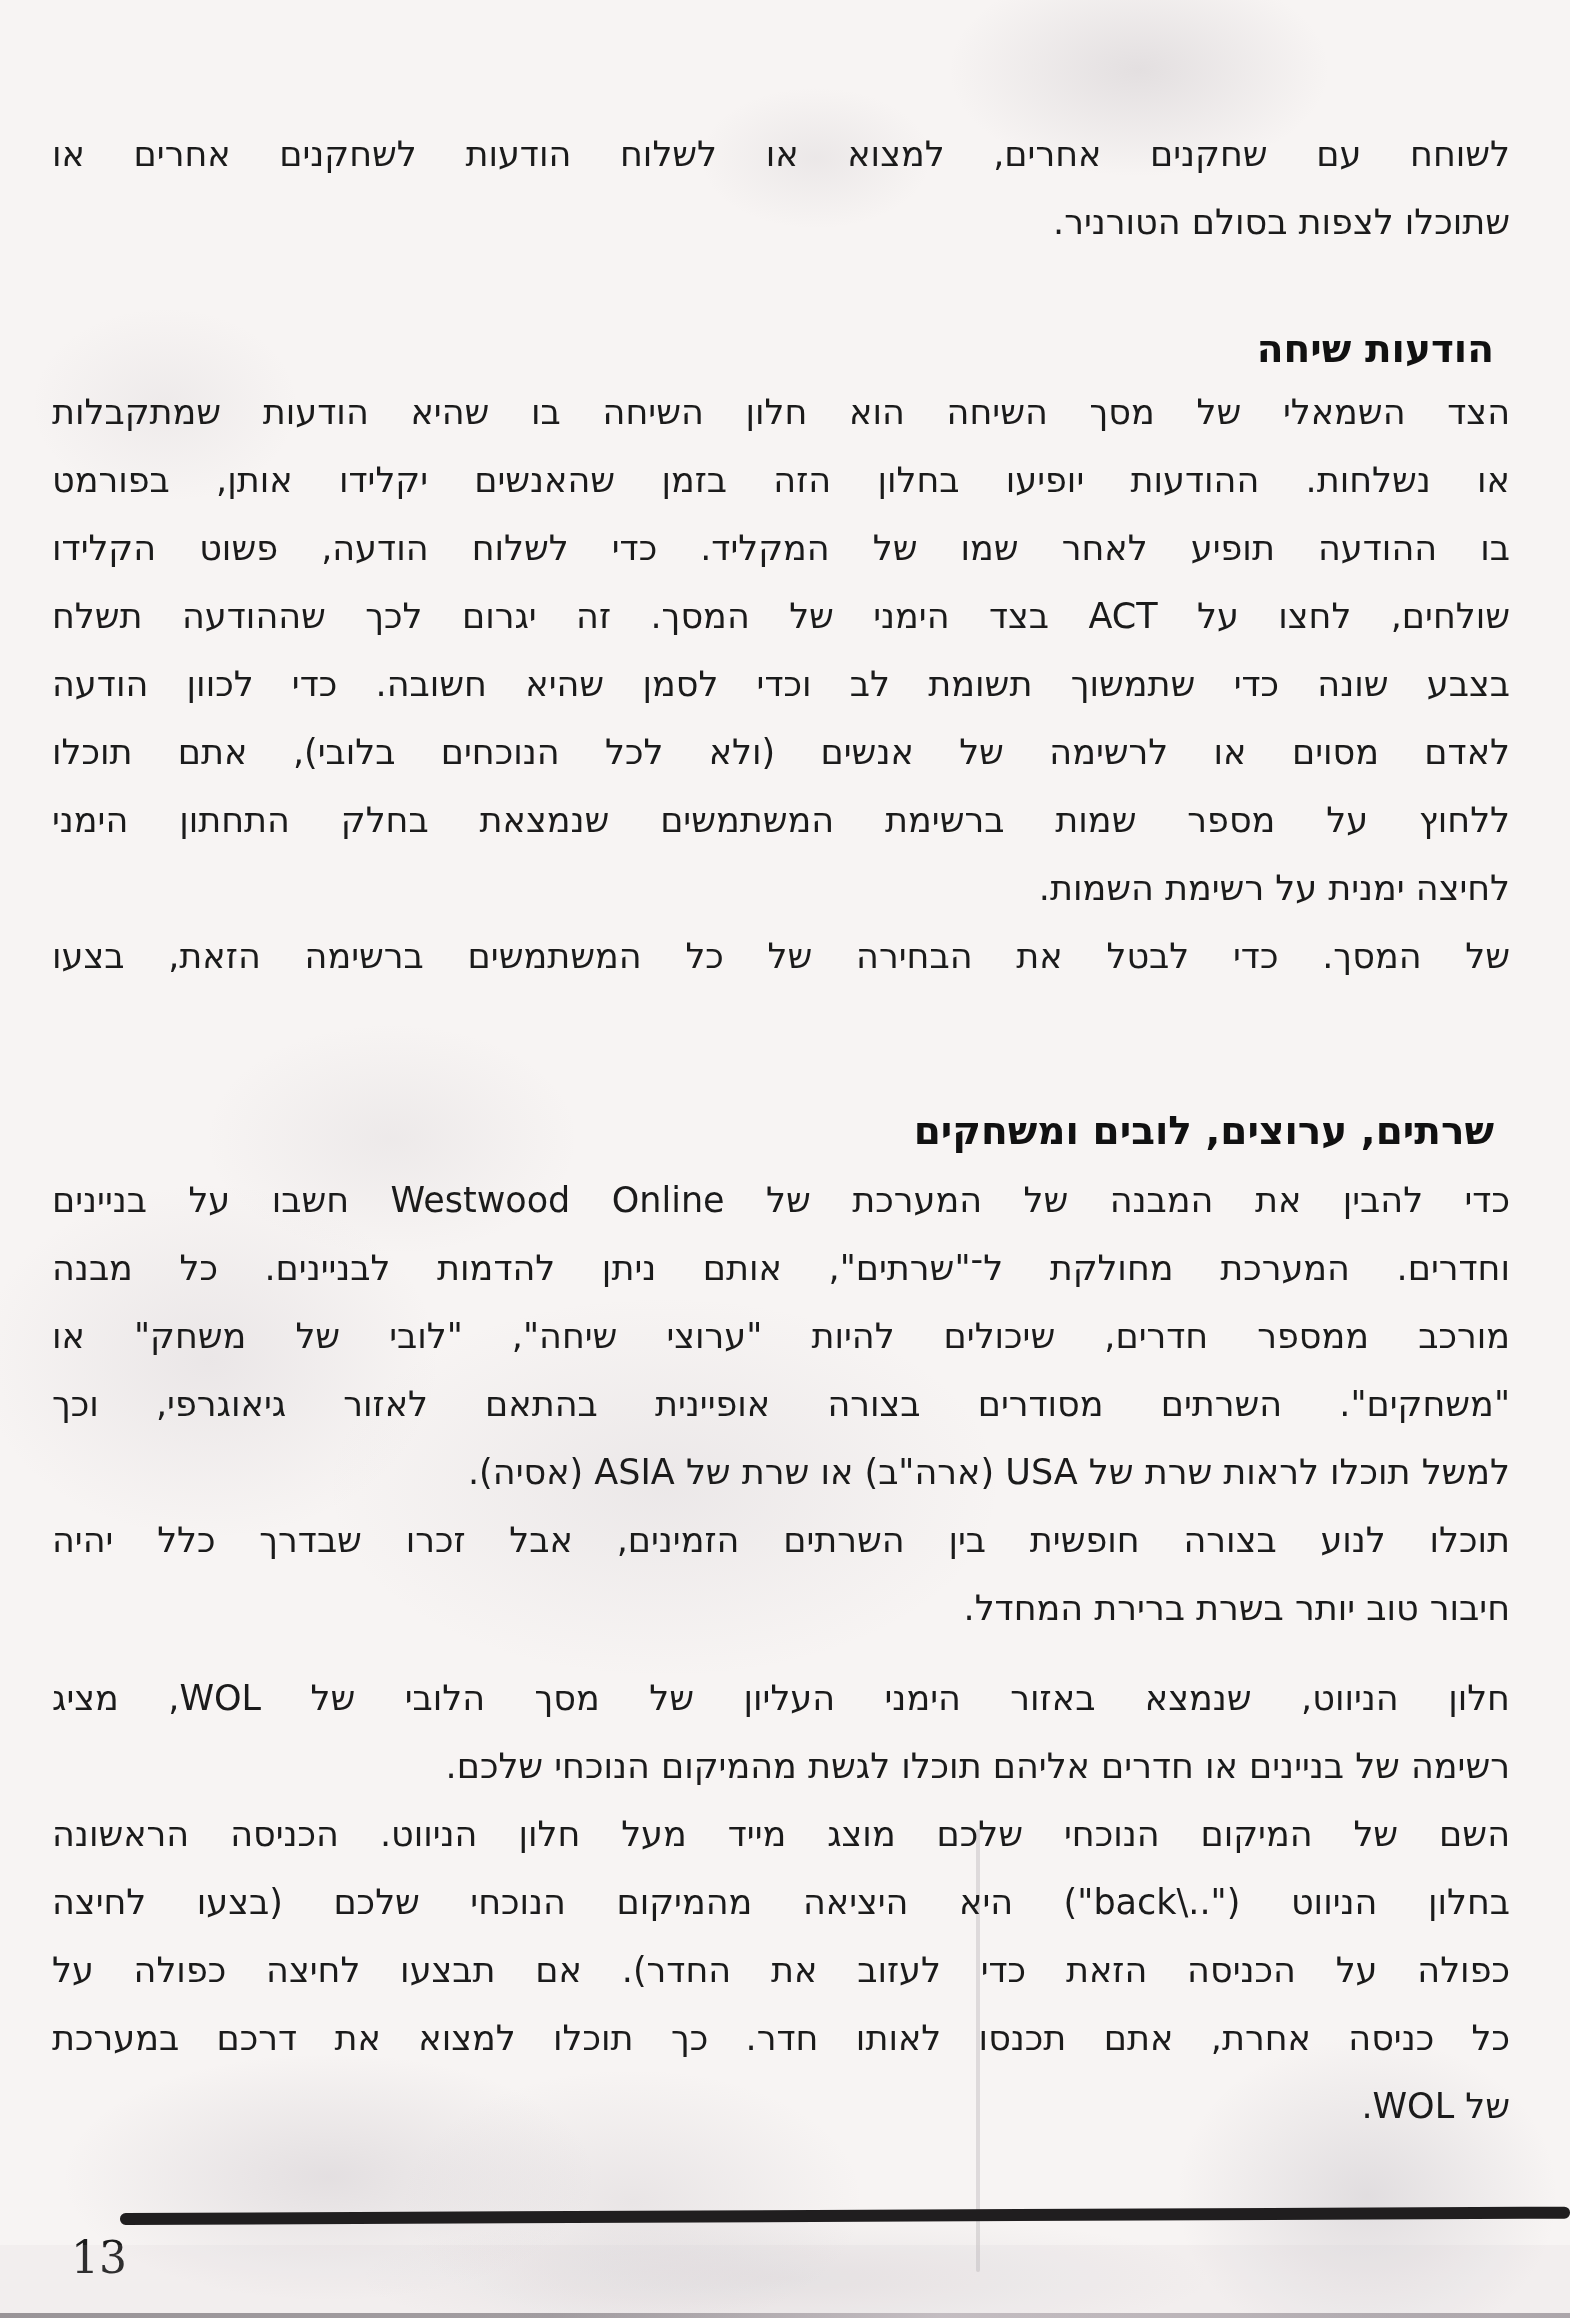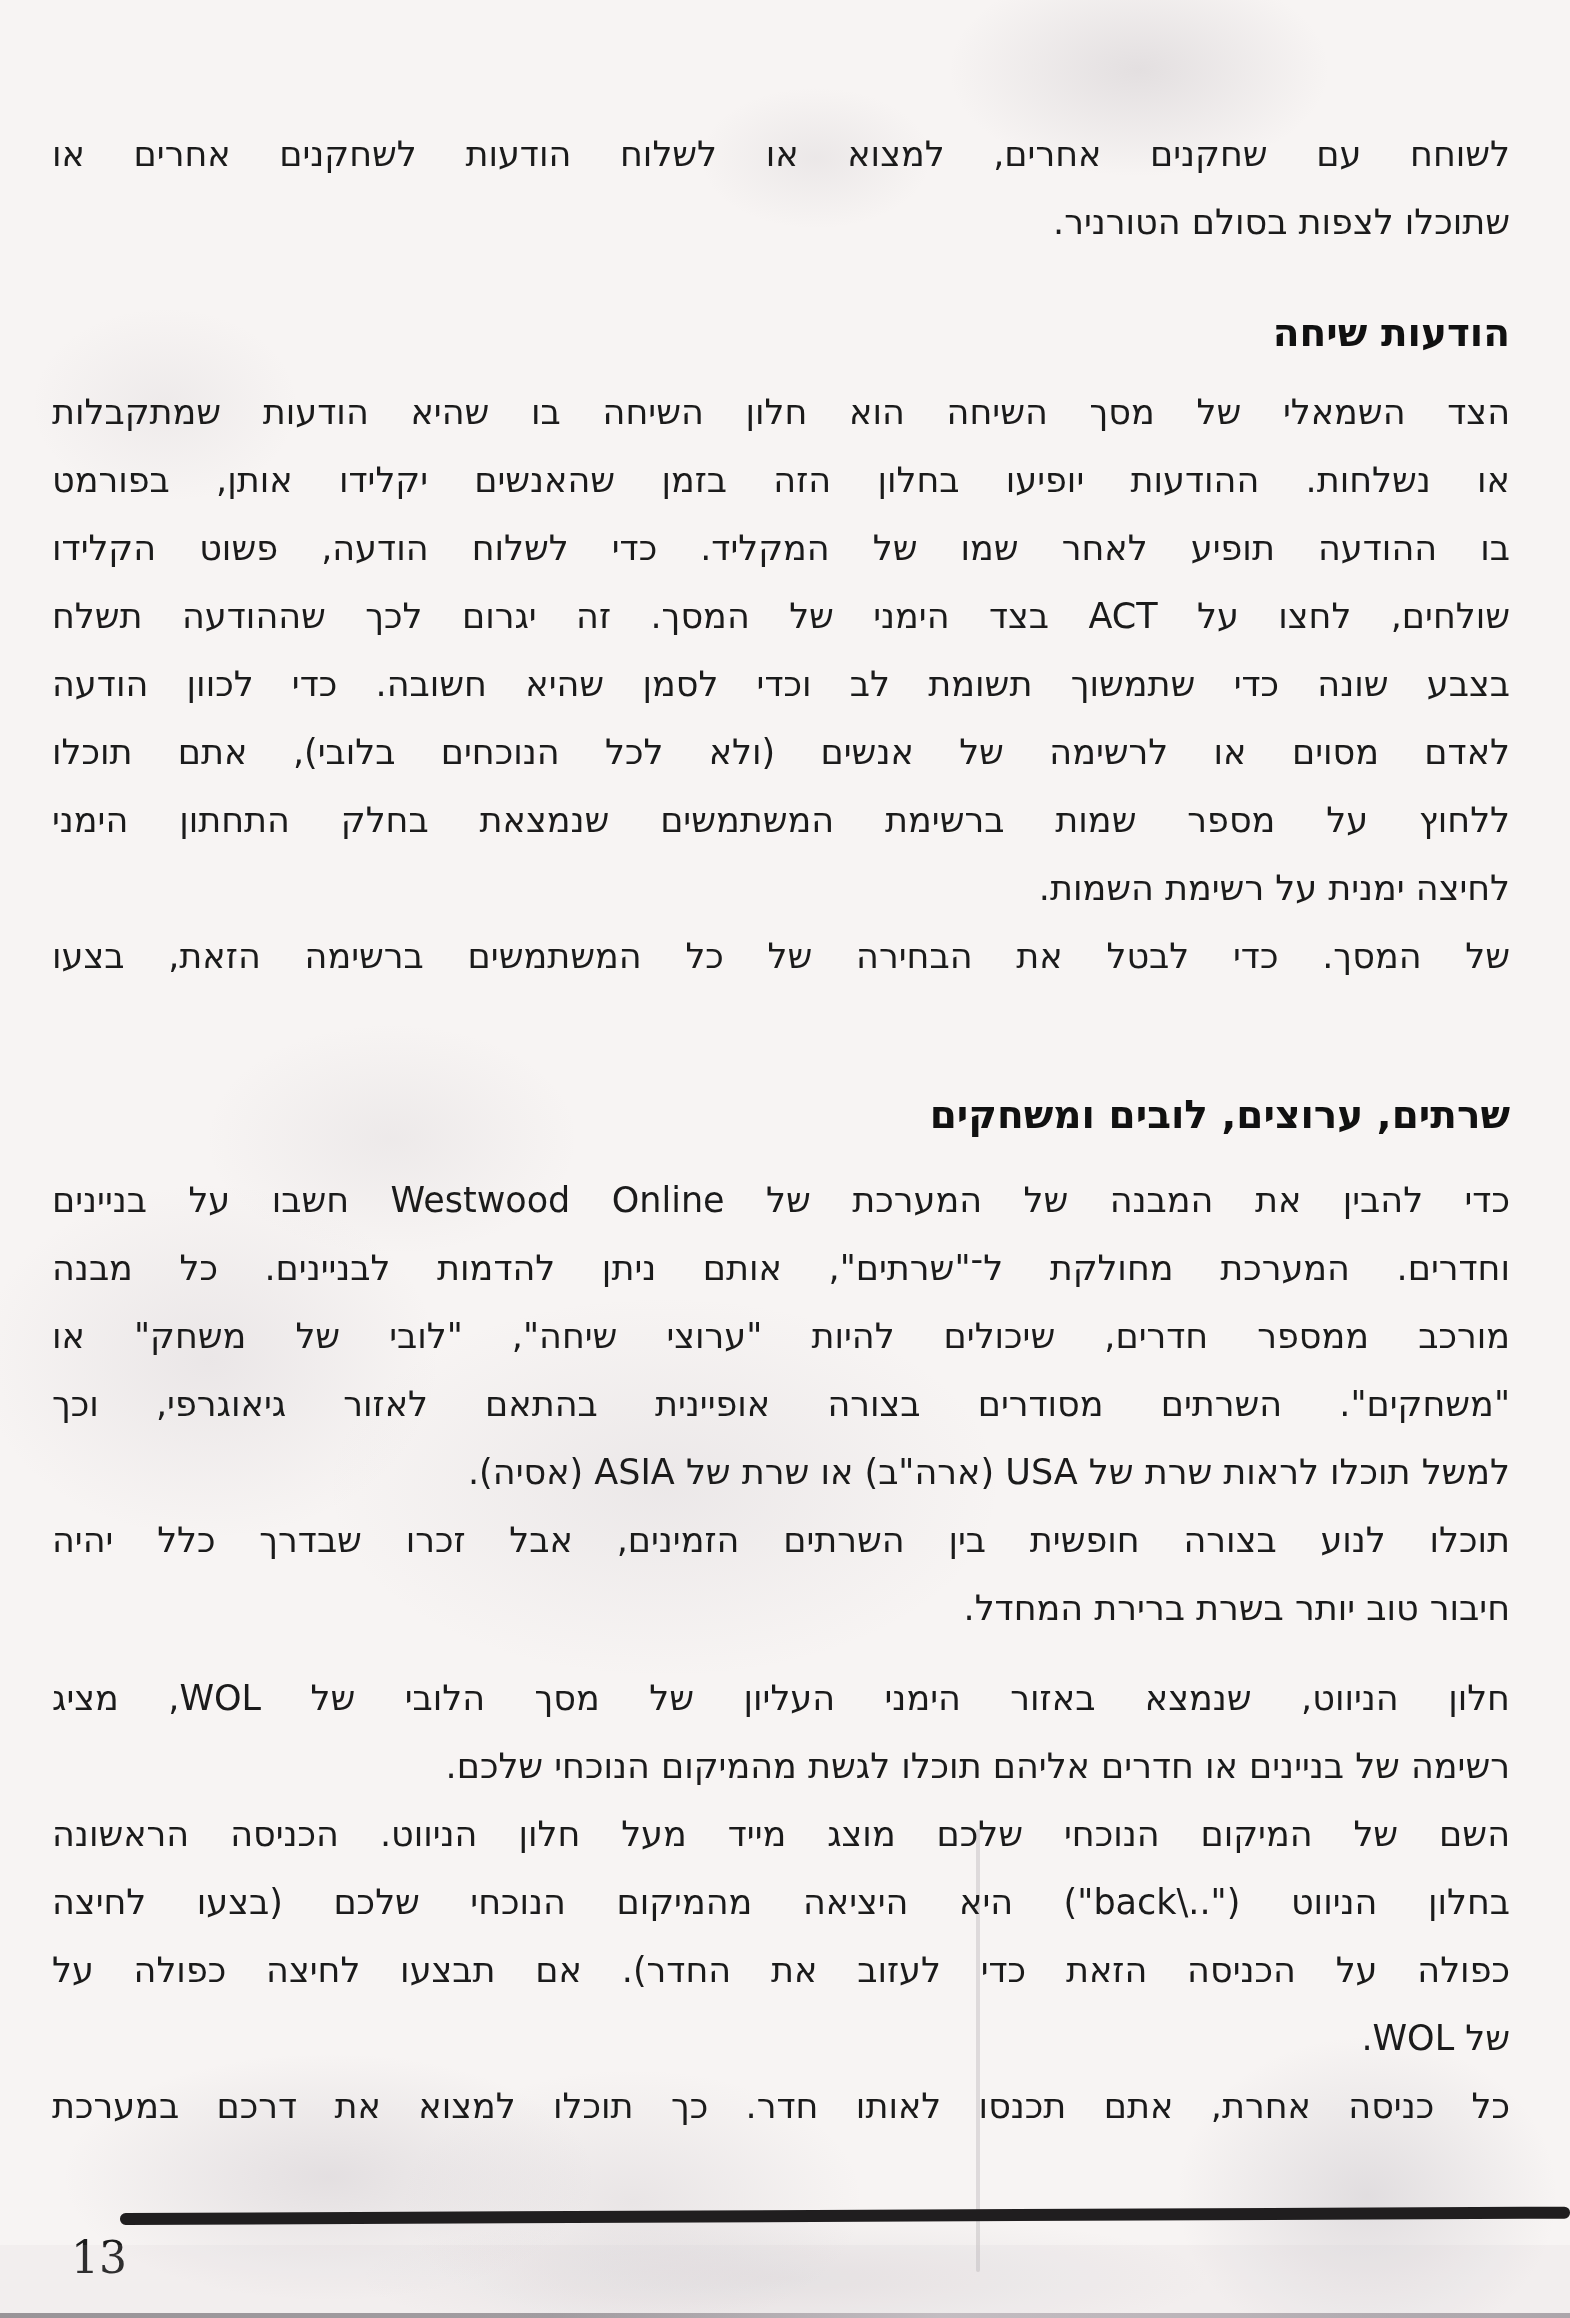--- a/index.html
+++ b/index.html
@@ -31,21 +31,21 @@
   .content-block{
     position:absolute;right:60px;left:52px;direction:rtl;
   }
   .line{
     font-size:35px;line-height:68px;
     text-align:justify;text-align-last:justify;
     color:#1b1b1b;
   }
   .line.short{text-align:right;text-align-last:right;}
   .heading{
-    position:absolute;right:60px;left:60px;direction:rtl;margin:0;
+    position:absolute;right:60px;left:60px;direction:rtl;margin:16px;
     font-size:39px;line-height:57px;font-weight:bold;color:#111;
     text-align:right;
   }
   .pagenum{
     position:absolute;left:71px;top:2184px;
     font-family:"DejaVu Serif",serif;font-size:44px;color:#1a1a1a;margin-top:48px;
   }
   .rule{
     position:absolute;left:120px;top:2213px;width:1450px;height:12px;
     background:#201e1f;border-radius:5.7px;transform:rotate(-0.25deg);
@@ -96,22 +96,22 @@
   <div class="line">תוכלו לנוע בצורה חופשית בין השרתים הזמינים, אבל זכרו שבדרך כלל יהיה</div>
   <div class="line short">חיבור טוב יותר בשרת ברירת המחדל.</div>
 </div>
 
 <div class="content-block" style="top:1664px">
   <div class="line">חלון הניווט, שנמצא באזור הימני העליון של מסך הלובי של WOL, מציג</div>
   <div class="line short">רשימה של בניינים או חדרים אליהם תוכלו לגשת מהמיקום הנוכחי שלכם.</div>
   <div class="line">השם של המיקום הנוכחי שלכם מוצג מייד מעל חלון הניווט. הכניסה הראשונה</div>
   <div class="line">בחלון הניווט ("back\..‎") היא היציאה מהמיקום הנוכחי שלכם (בצעו לחיצה</div>
   <div class="line">כפולה על הכניסה הזאת כדי לעזוב את החדר). אם תבצעו לחיצה כפולה על</div>
+  <div class="line">כל כניסה אחרת, אתם תכנסו לאותו חדר. כך תוכלו למצוא את דרכם במערכת</div>
   <div class="line short">של WOL.</div>
-  <div class="line">כל כניסה אחרת, אתם תכנסו לאותו חדר. כך תוכלו למצוא את דרכם במערכת</div>
 </div>
 
 <span class="pagenum">13</span>
 <div class="rule"></div>
 
 <div class="bottom-band"></div>
 <div class="bottom-edge"></div>
 
 
 </body></html>

